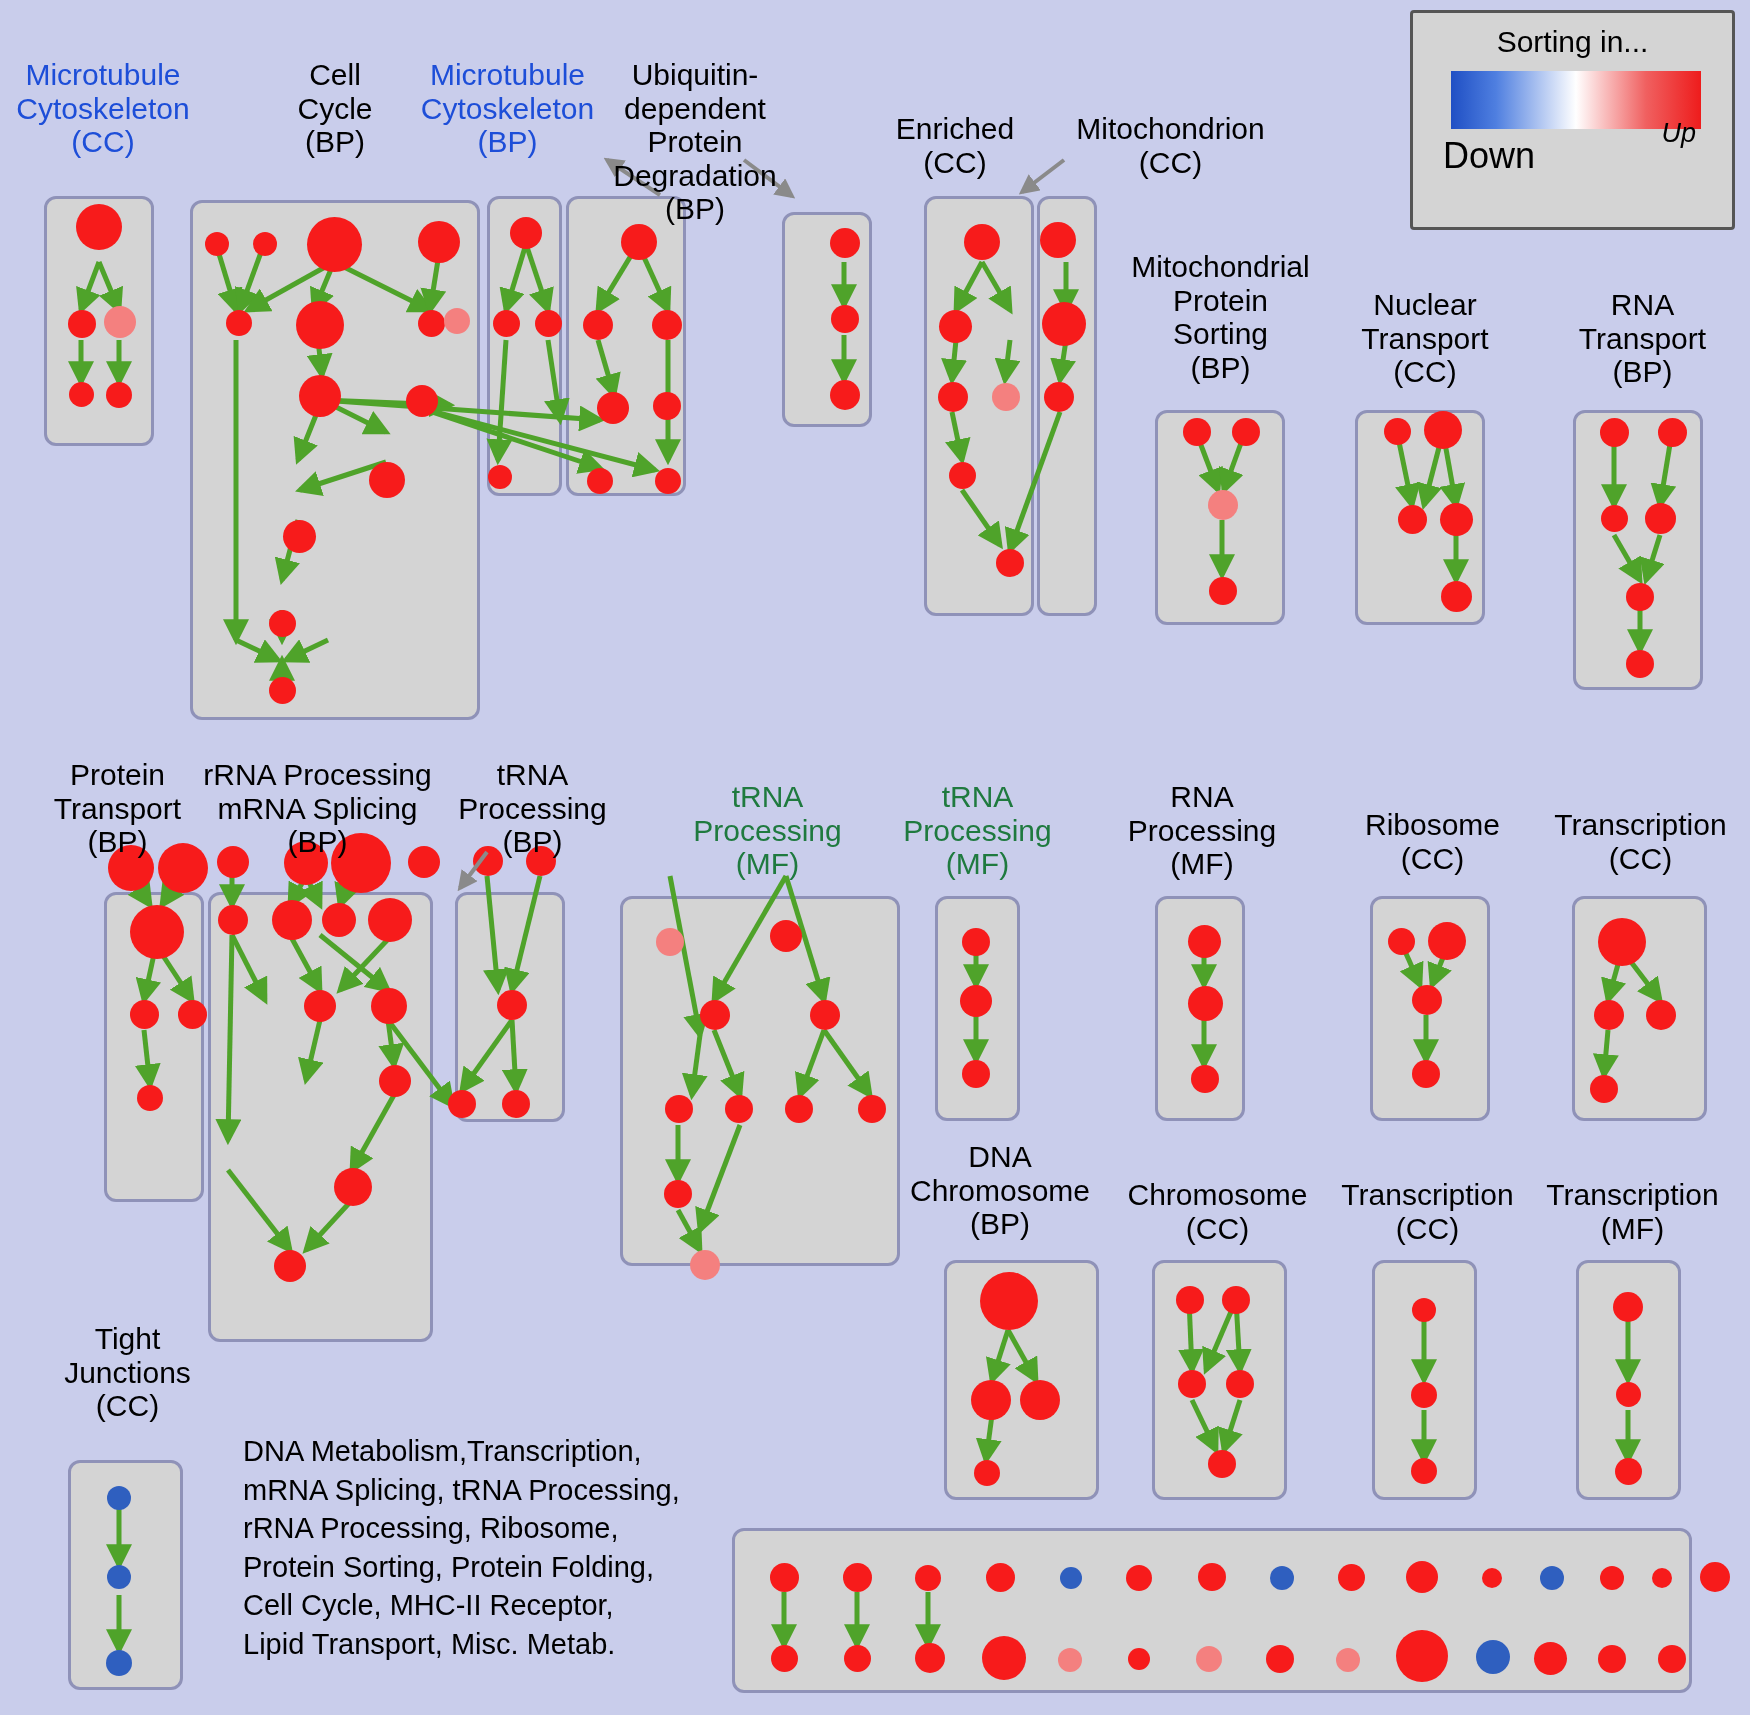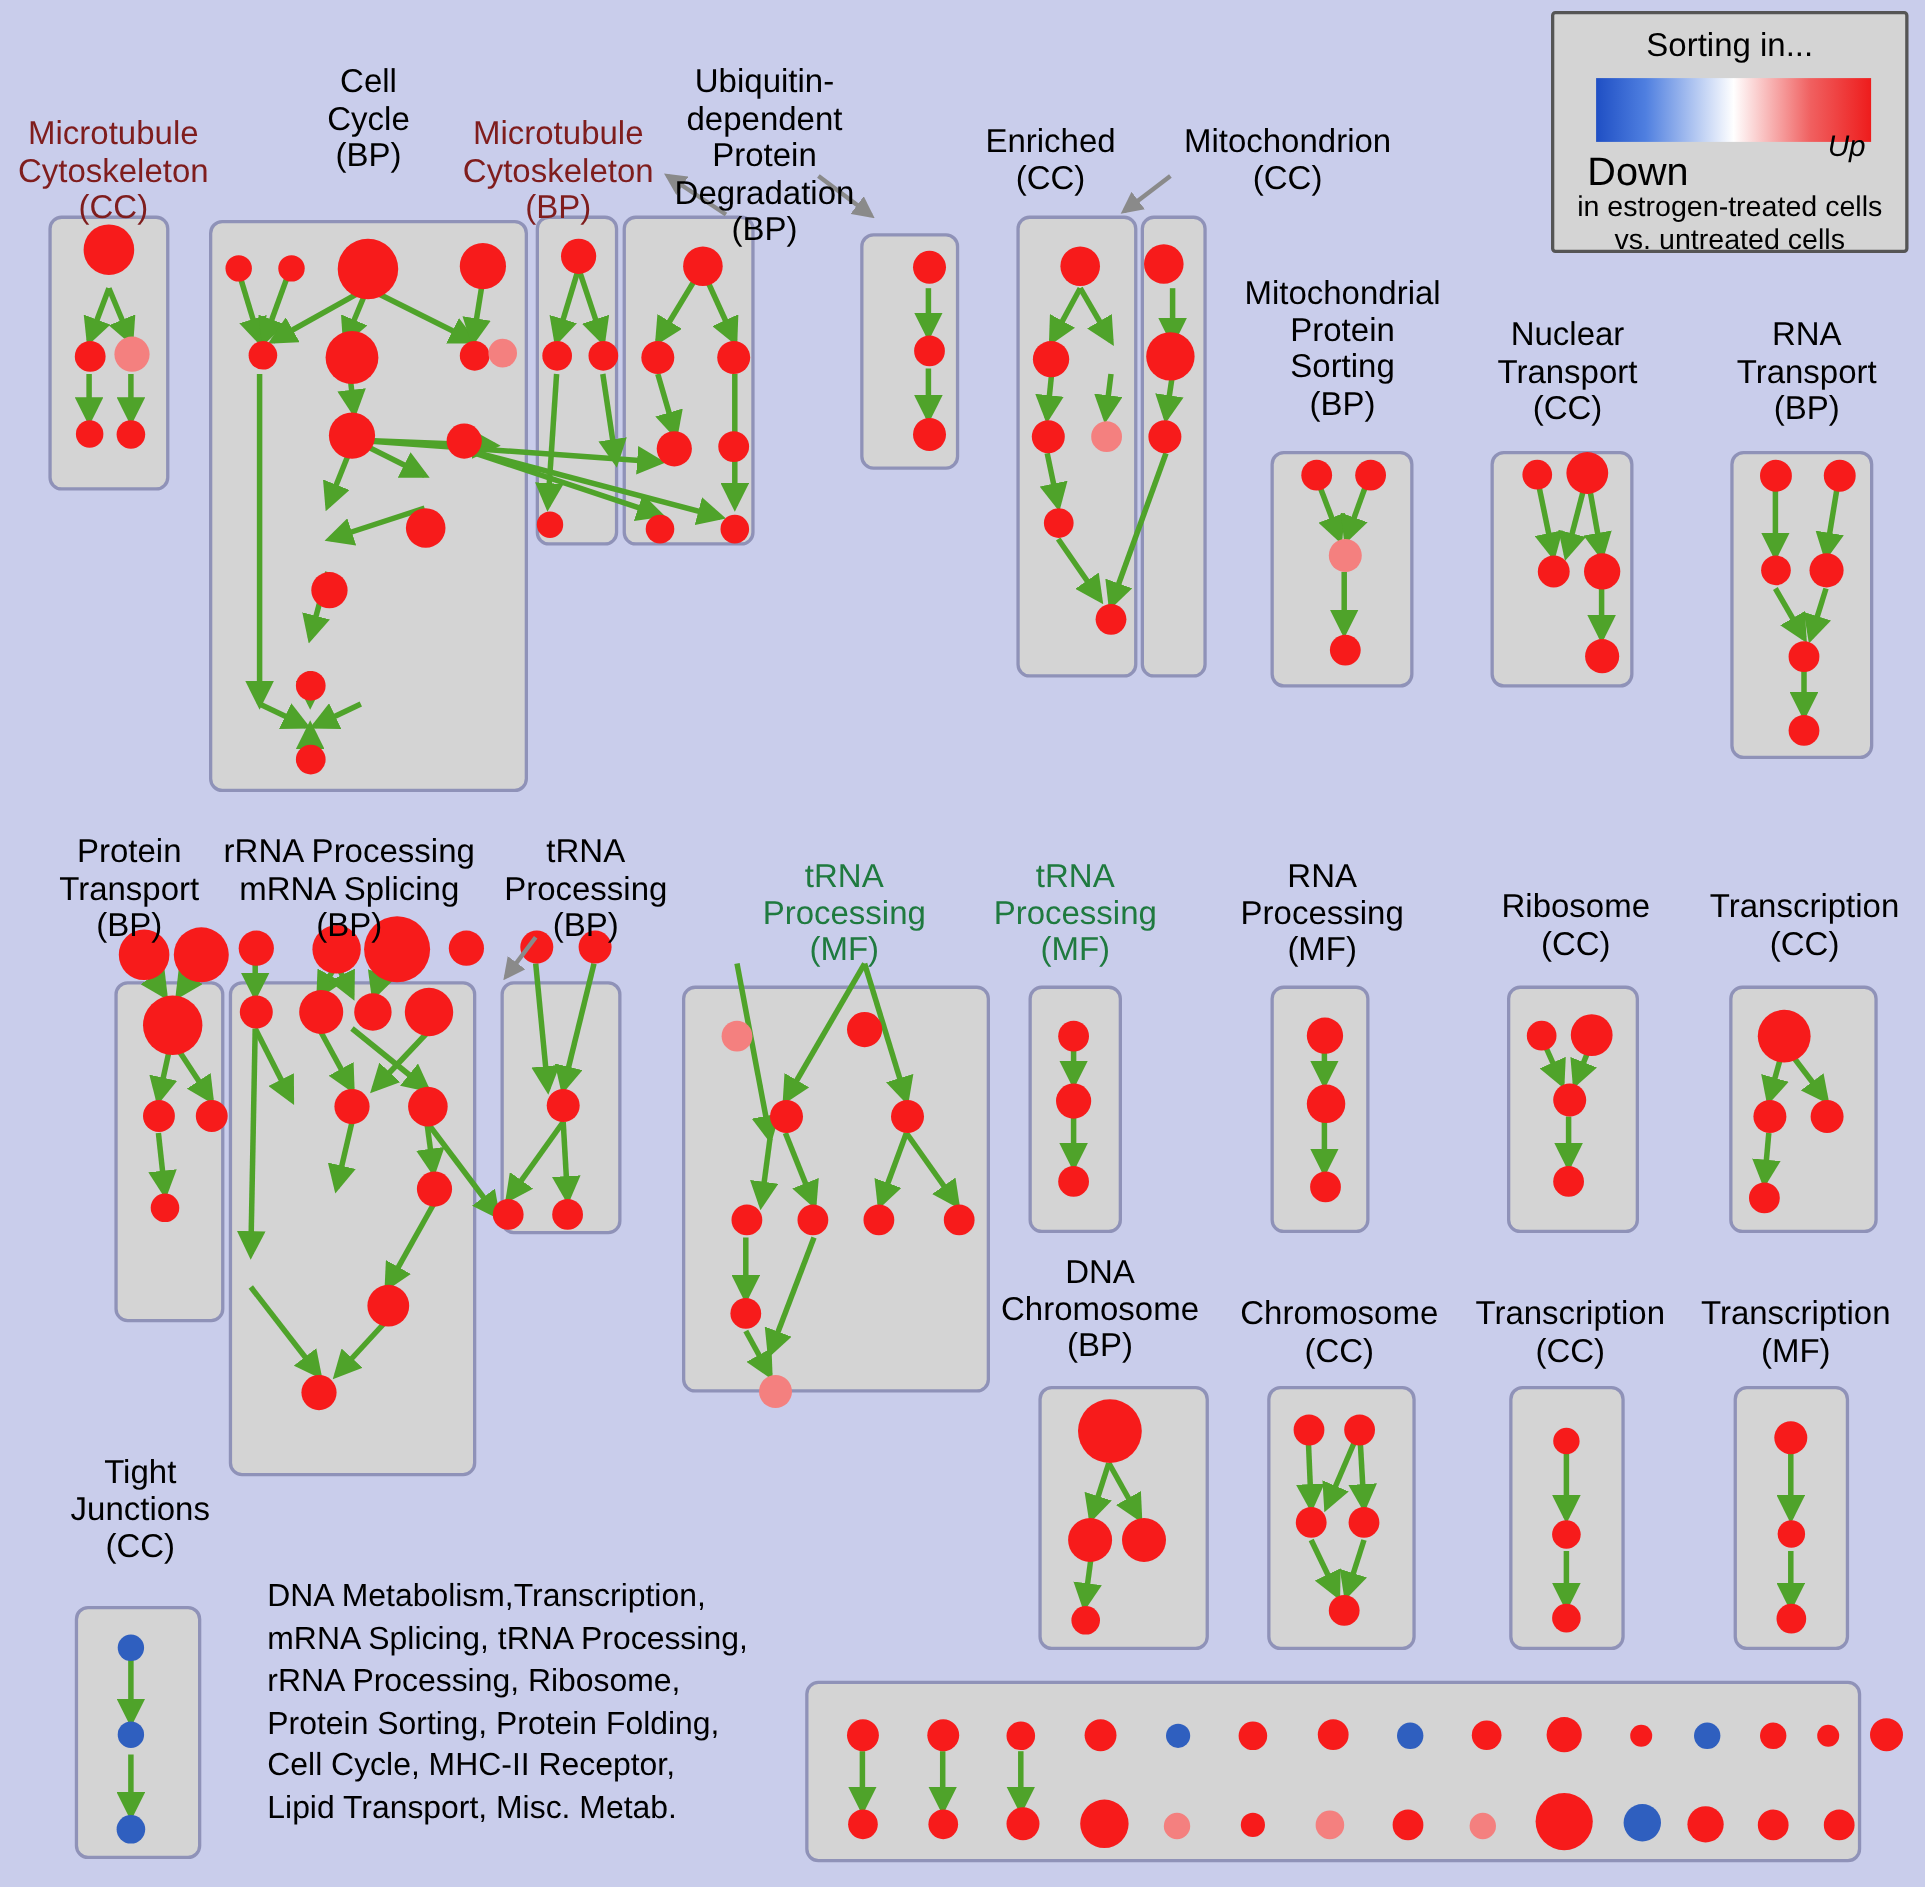--- a/index.html
+++ b/index.html
@@ -13,21 +13,21 @@
   #canvas{position:absolute;left:0;top:0;width:1750px;height:1715px;}
   .lbl{
     position:absolute;
     text-align:center;
     color:#000;
     font-size:30px;
     line-height:1.12;
     font-family:"Liberation Sans", sans-serif;
     white-space:pre-line;
   }
-  .lbl.blue{color:#7f1d1d;margin-top:47px;}
+  .lbl.blue{color:#1d4ed8;}
   .lbl.green{color:#1f7a3f;}
   .box{
     position:absolute;
     background:#d4d4d4;
     border:3px solid #8f92b8;
     border-radius:12px;
     box-sizing:border-box;
   }
   .node{
     position:absolute;
@@ -505,17 +505,15 @@
 rRNA Processing, Ribosome,
 Protein Sorting, Protein Folding,
 Cell Cycle, MHC-II Receptor,
 Lipid Transport, Misc. Metab.</div>
 
   <div id="legend">
     <div class="title">Sorting in...</div>
     <div class="bar"></div>
     <div class="down">Down</div>
     <div class="up">Up</div>
-    <div class="sub">in estrogen-treated cells
-vs. untreated cells</div>
   </div>
 
 </div>
 
 </body></html>

